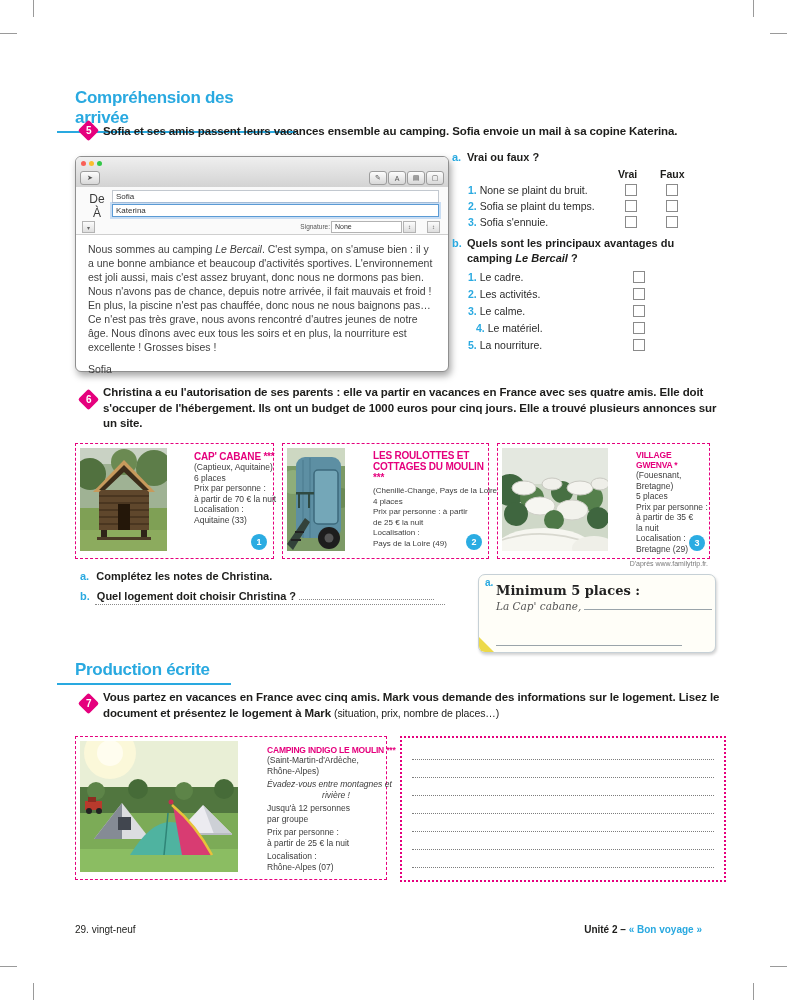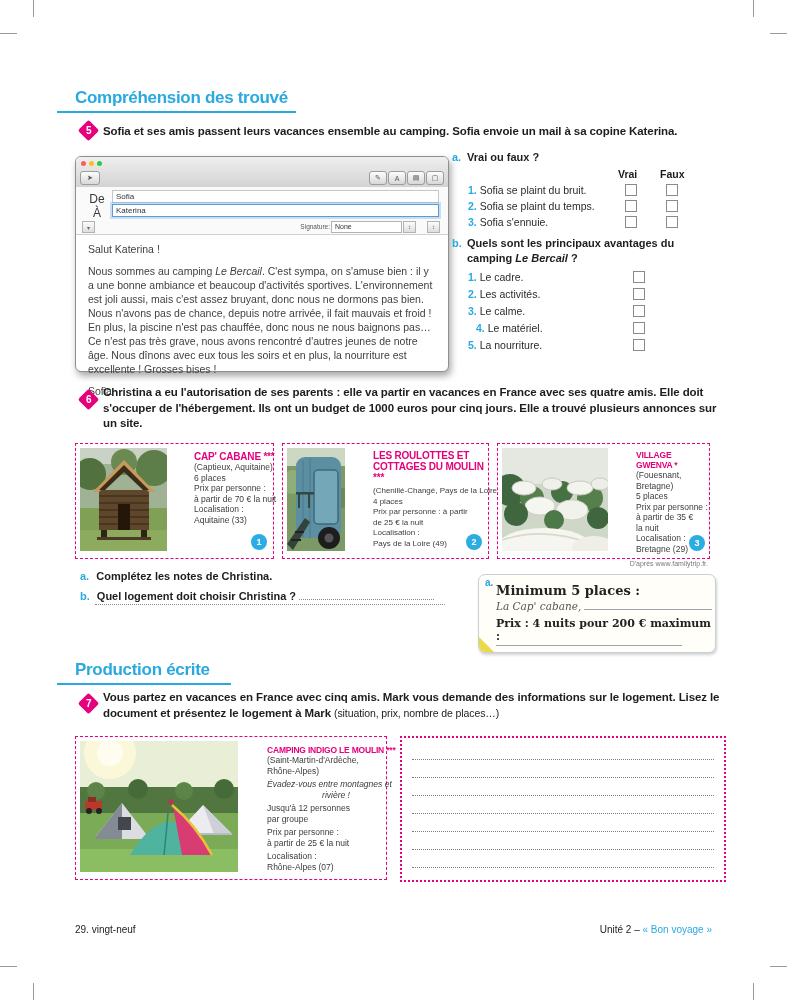--- a/index.html
+++ b/index.html
@@ -78,21 +78,21 @@
 
 <div class="crop" style="left:33px;top:0;width:1px;height:17px;"></div>
 <div class="crop" style="left:0;top:33px;width:17px;height:1px;"></div>
 <div class="crop" style="left:753px;top:0;width:1px;height:17px;"></div>
 <div class="crop" style="left:770px;top:33px;width:17px;height:1px;"></div>
 <div class="crop" style="left:33px;top:983px;width:1px;height:17px;"></div>
 <div class="crop" style="left:0;top:966px;width:17px;height:1px;"></div>
 <div class="crop" style="left:753px;top:983px;width:1px;height:17px;"></div>
 <div class="crop" style="left:770px;top:966px;width:17px;height:1px;"></div>
 
-<div class="sect-head" style="left:57px;top:88px;width:215px;">Compréhension des trouvé</div>
+<div class="sect-head" style="left:57px;top:88px;width:215px;">Compréhension des arrivée</div>
 
 <div class="diamond" style="left:81px;top:123px;">
   <span>5</span>
 </div>
 <div class="ex-text" style="left:103px;top:124px;width:625px;">Sofia et ses amis passent leurs vacances ensemble au camping. Sofia envoie un mail à sa copine Katerina.</div>
 
 <div class="mail">
   <div class="mail-chrome">
     <span class="dot" style="left:5px;background:#f96057;"></span>
     <span class="dot" style="left:13px;background:#fbbd2e;"></span>
@@ -118,33 +118,32 @@
     <div class="finput" style="top:3px;">Sofia</div>
     <div class="flabel" style="left:12px;top:19px;">À</div>
     <div class="finput focus" style="top:17px;">Katerina</div>
     <div class="tiny-box" style="left:6px;top:34px;">▾</div>
     <div class="sig-label" style="right:118px;top:36px;">Signature:</div>
     <div class="sig-box" style="right:46px;top:34px;width:66px;">None</div>
     <div class="tiny-box" style="right:32px;top:34px;">↕</div>
     <div class="tiny-box" style="right:8px;top:34px;">↕</div>
   </div>
   <div class="mail-body">
-    <p>Salut Katerina !</p>
     <p><span>Nous sommes au camping </span><i>Le Bercail</i><span>. C'est sympa, on s'amuse bien : il y a une bonne ambiance et beaucoup d'activités sportives. L'environnement est joli aussi, mais c'est assez bruyant, donc nous ne dormons pas bien. Nous n'avons pas de chance, depuis notre arrivée, il fait mauvais et froid ! En plus, la piscine n'est pas chauffée, donc nous ne nous baignons pas… Ce n'est pas très grave, nous avons rencontré d'autres jeunes de notre âge. Nous dînons avec eux tous les soirs et en plus, la nourriture est excellente ! Grosses bises !</span></p>
     <p>Sofia</p>
   </div>
 </div>
 
 <div class="abs" style="left:452px;top:151px;width:278px;height:85px;">
   <span class="qlabel" style="position:absolute;left:0;top:0;font-size:11px;">a.</span>
   <span class="qtext" style="position:absolute;left:15px;top:0;">Vrai ou faux ?</span>
   <span class="colhead" style="left:166px;top:17px;text-align:center;">Vrai</span>
   <span class="colhead" style="left:208px;top:17px;">Faux</span>
 
-  <span class="qitem" style="left:16px;top:33px;"><span class="qnum">1.</span> <span>Sofia se plaint du bruit.</span></span>
+  <span class="qitem" style="left:16px;top:33px;"><span class="qnum">1.</span> <span>None se plaint du bruit.</span></span>
   <span class="cb" style="left:173px;top:33px;"></span>
   <span class="cb" style="left:214px;top:33px;"></span>
 
   <span class="qitem" style="left:16px;top:49px;"><span class="qnum">2.</span> <span>Sofia se plaint du temps.</span></span>
   <span class="cb" style="left:173px;top:49px;"></span>
   <span class="cb" style="left:214px;top:49px;"></span>
 
   <span class="qitem" style="left:16px;top:65px;"><span class="qnum">3.</span> <span>Sofia s'ennuie.</span></span>
   <span class="cb" style="left:173px;top:65px;"></span>
   <span class="cb" style="left:214px;top:65px;"></span>
@@ -292,21 +291,20 @@
 </div>
 <div class="dotline" style="left:95px;top:604px;width:350px;"></div>
 
 <div class="note">
   <div class="fold"></div>
   <span class="qlabel" style="position:absolute;left:6px;top:2px;font-size:10px;">a.</span>
   <div class="note-hand" style="left:17px;top:8px;font-size:13px;font-weight:bold;">Minimum 5 places :</div>
   <div class="note-hand" style="left:17px;top:25px;font-size:10.5px;font-style:italic;color:#555;">
     <span>La Cap' cabane,</span><span class="hline" style="width:128px;margin-left:3px;"></span>
   </div>
-  <div class="note-hand" style="left:17px;top:42px;font-size:11px;font-weight:bold;">Prix : 4 nuits pour 200 € maximum :</div>
   <span class="hline" style="position:absolute;left:17px;top:62px;width:186px;"></span>
 </div>
 
 <div class="sect-head" style="left:57px;top:660px;width:150px;">Production écrite</div>
 
 <div class="diamond" style="left:81px;top:696px;">
   <span>7</span>
 </div>
 <div class="ex-text" style="left:103px;top:690px;width:622px;">
   <span>Vous partez en vacances en France avec cinq amis. Mark vous demande des informations sur le logement. Lisez le document et présentez le logement à Mark </span><span class="lite">(situation, prix, nombre de places…)</span>
@@ -360,15 +358,15 @@
   <div class="wline" style="top:21px;"></div>
   <div class="wline" style="top:39px;"></div>
   <div class="wline" style="top:57px;"></div>
   <div class="wline" style="top:75px;"></div>
   <div class="wline" style="top:93px;"></div>
   <div class="wline" style="top:111px;"></div>
   <div class="wline" style="top:129px;"></div>
 </div>
 
 <div class="footer" style="left:75px;">29. vingt-neuf</div>
-<div class="footer" style="right:75px;font-weight:normal;">
+<div class="footer" style="right:85px;font-weight:bold;">
   <span>Unité 2 – </span><span style="color:#29A9E0;">« Bon voyage »</span>
 </div>
 
 </body></html>

